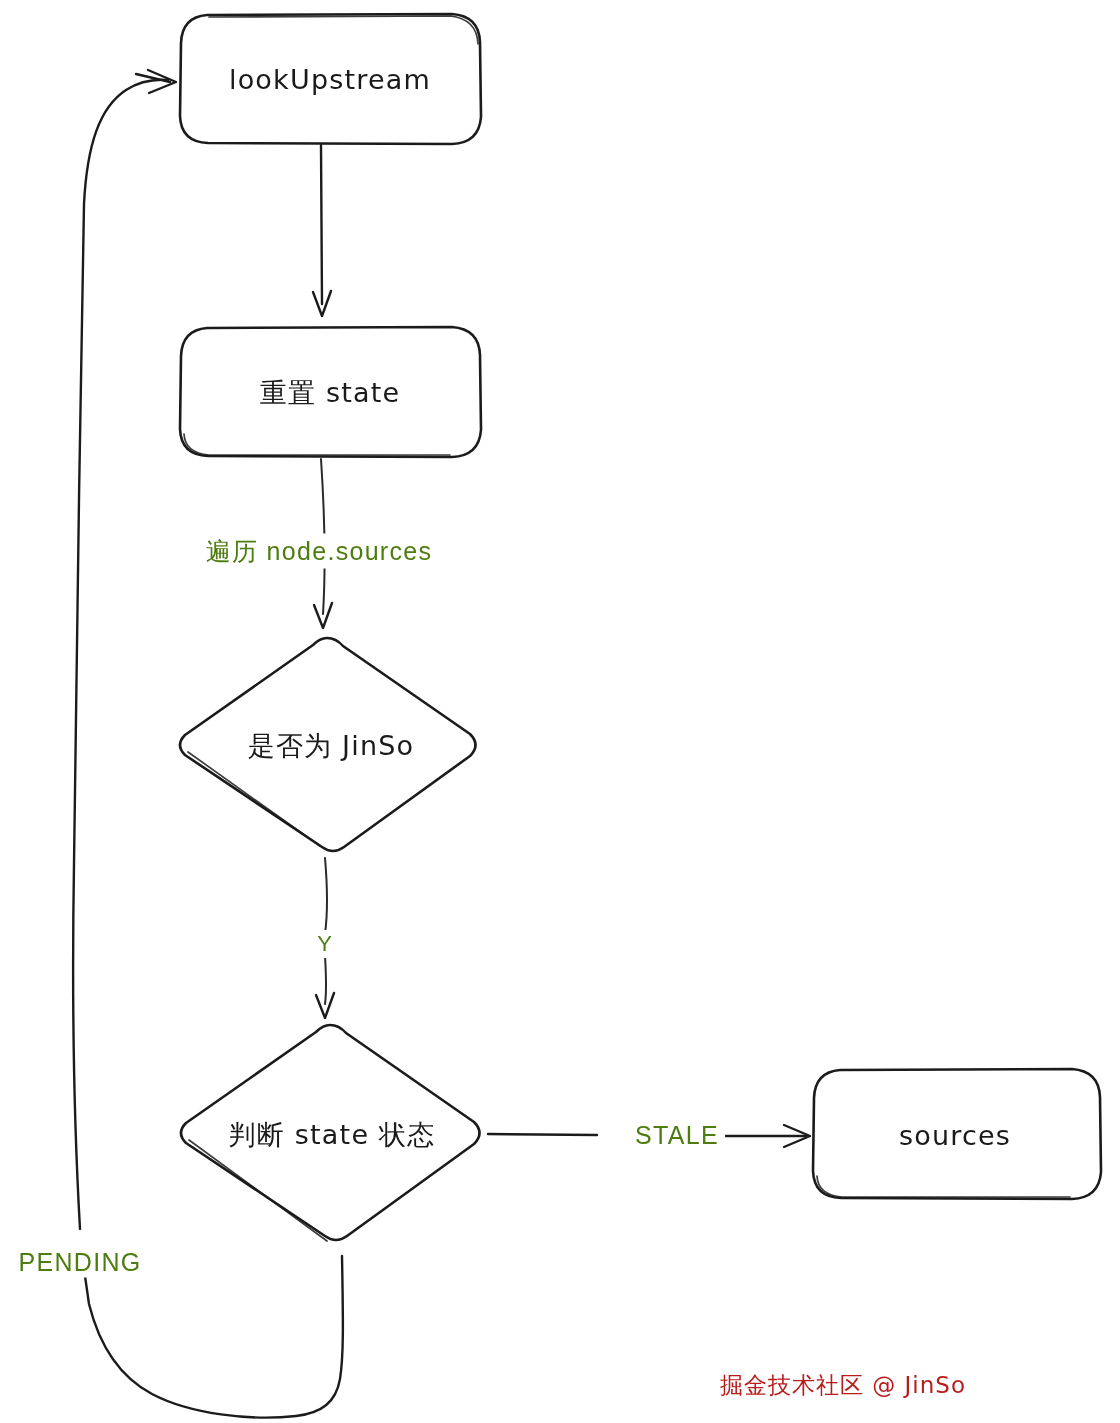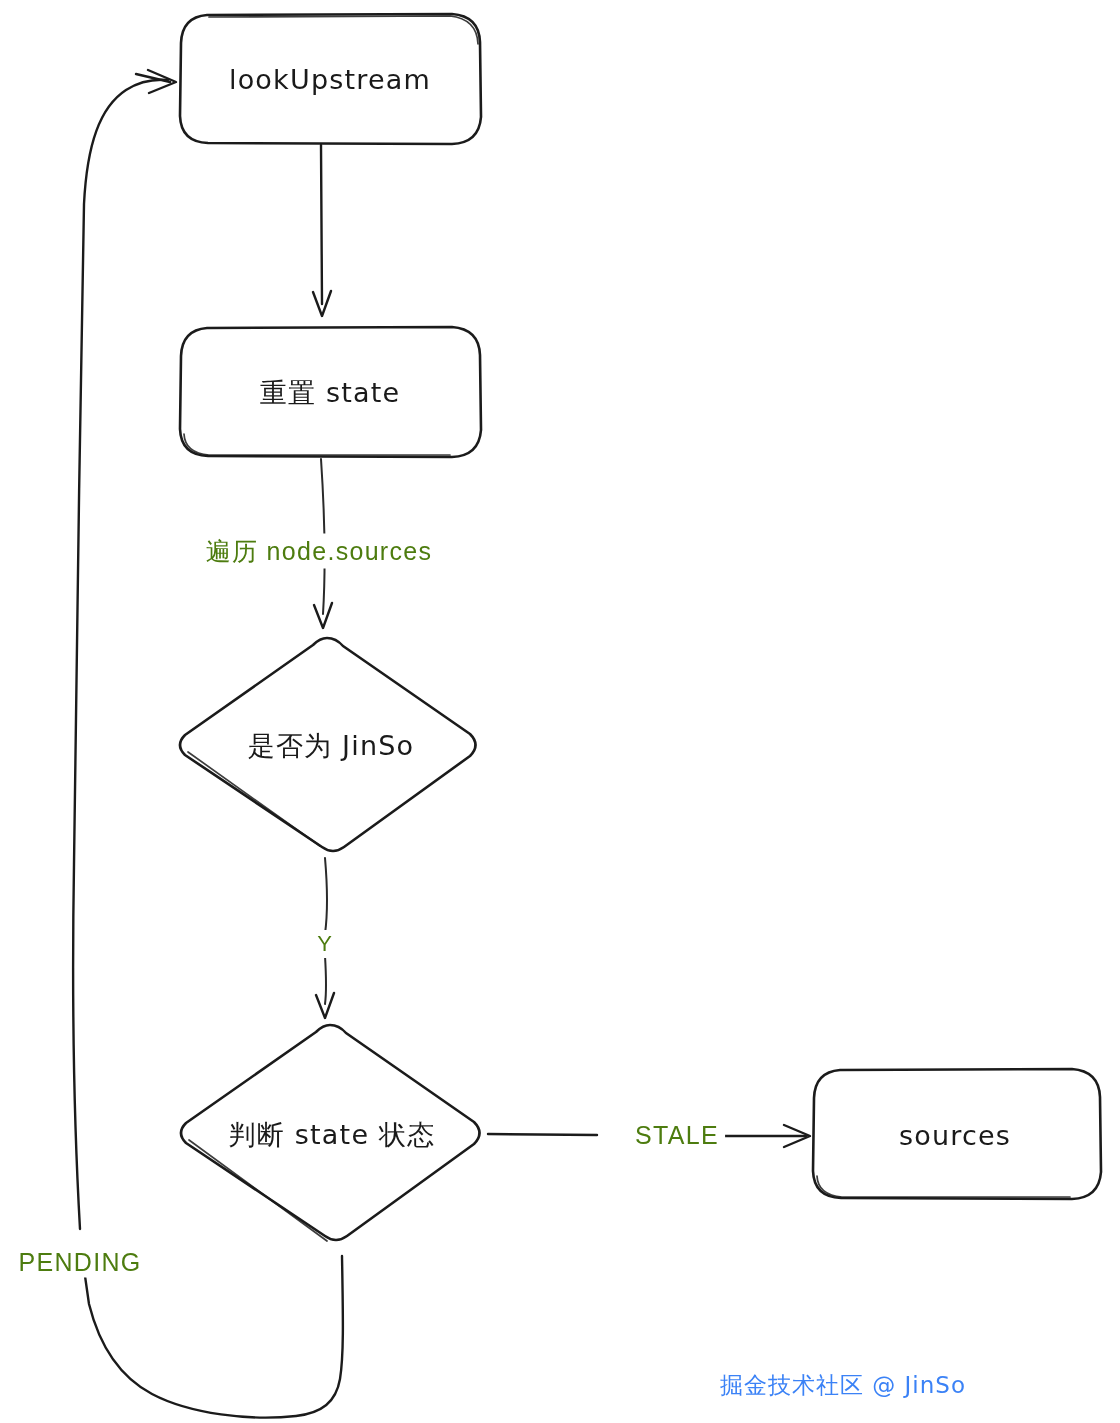--- a/index.html
+++ b/index.html
@@ -89,21 +89,21 @@
     transform: translate(-50%, -50%);
   }
   .edge-label.small {
     font-size: 22px;
     letter-spacing: 1px;
   }
   .watermark {
     position: absolute;
     right: 22px;
     bottom: 26px;
-    color: #3b82f6;
+    color: #b91c1c;
     font-family: "DejaVu Sans", sans-serif;
     font-size: 23px;
     letter-spacing: 1px;
     white-space: nowrap;
     user-select: none;
   }
 </style>
 </head>
 <body>
 

